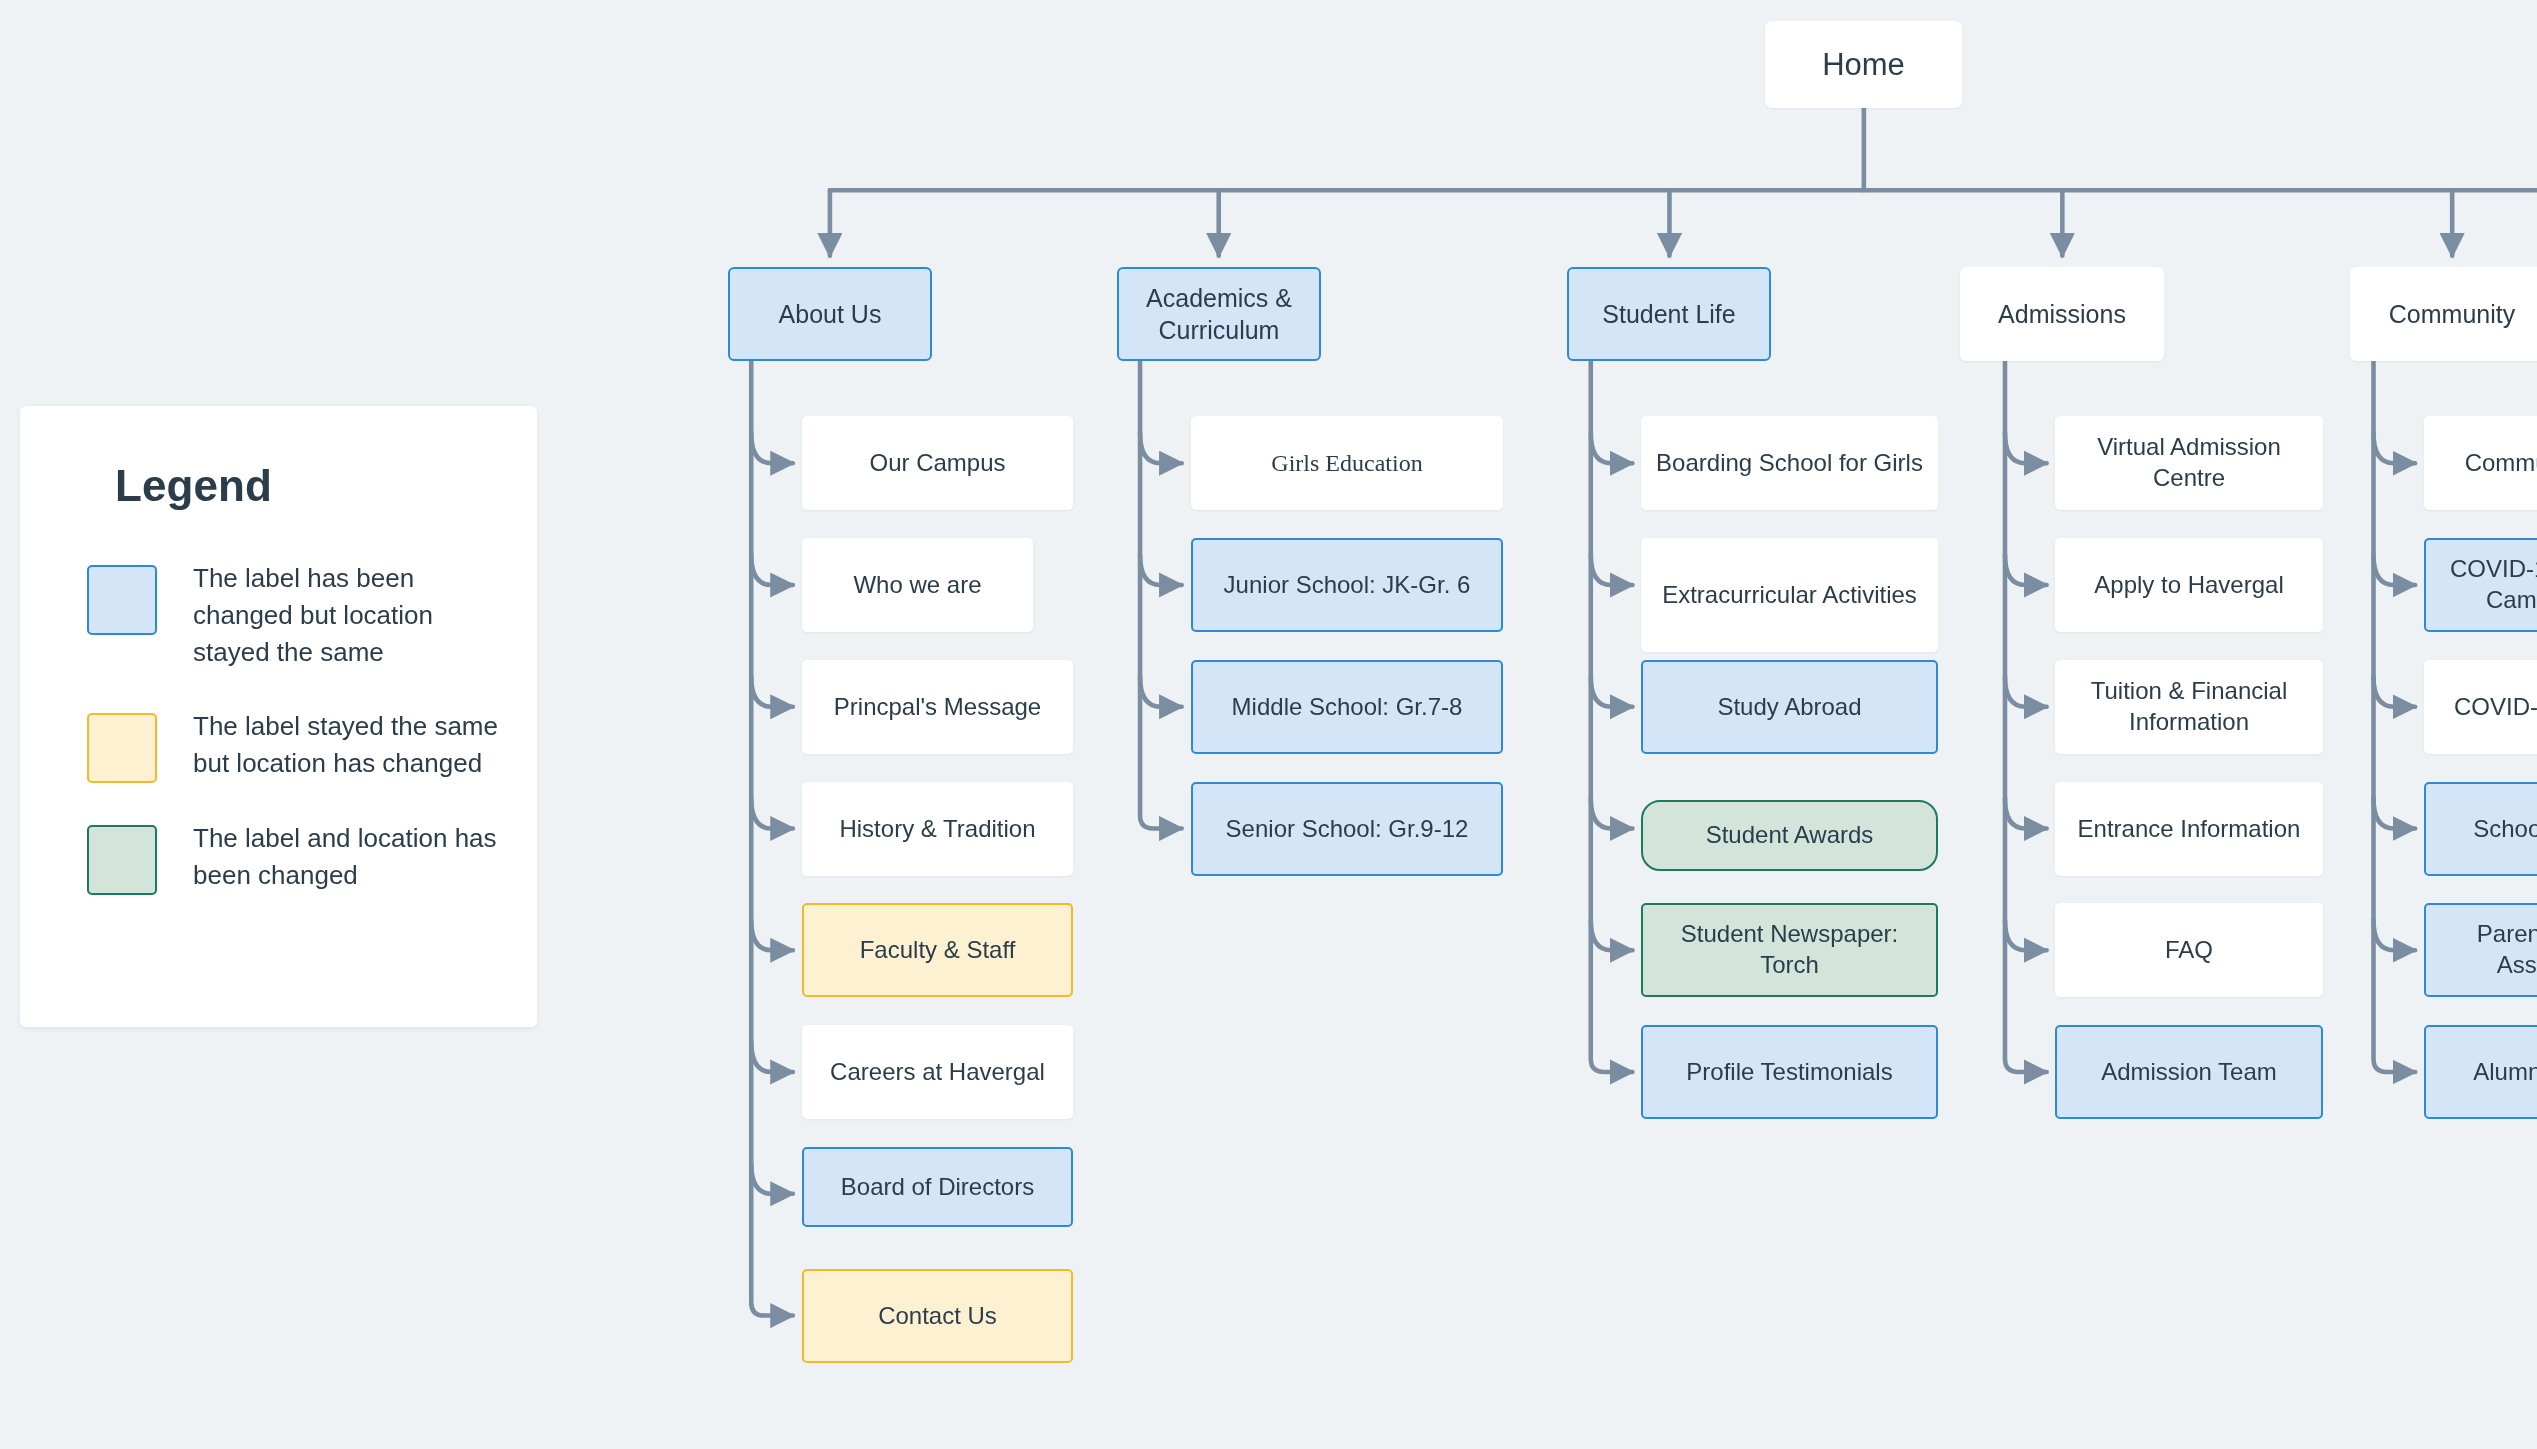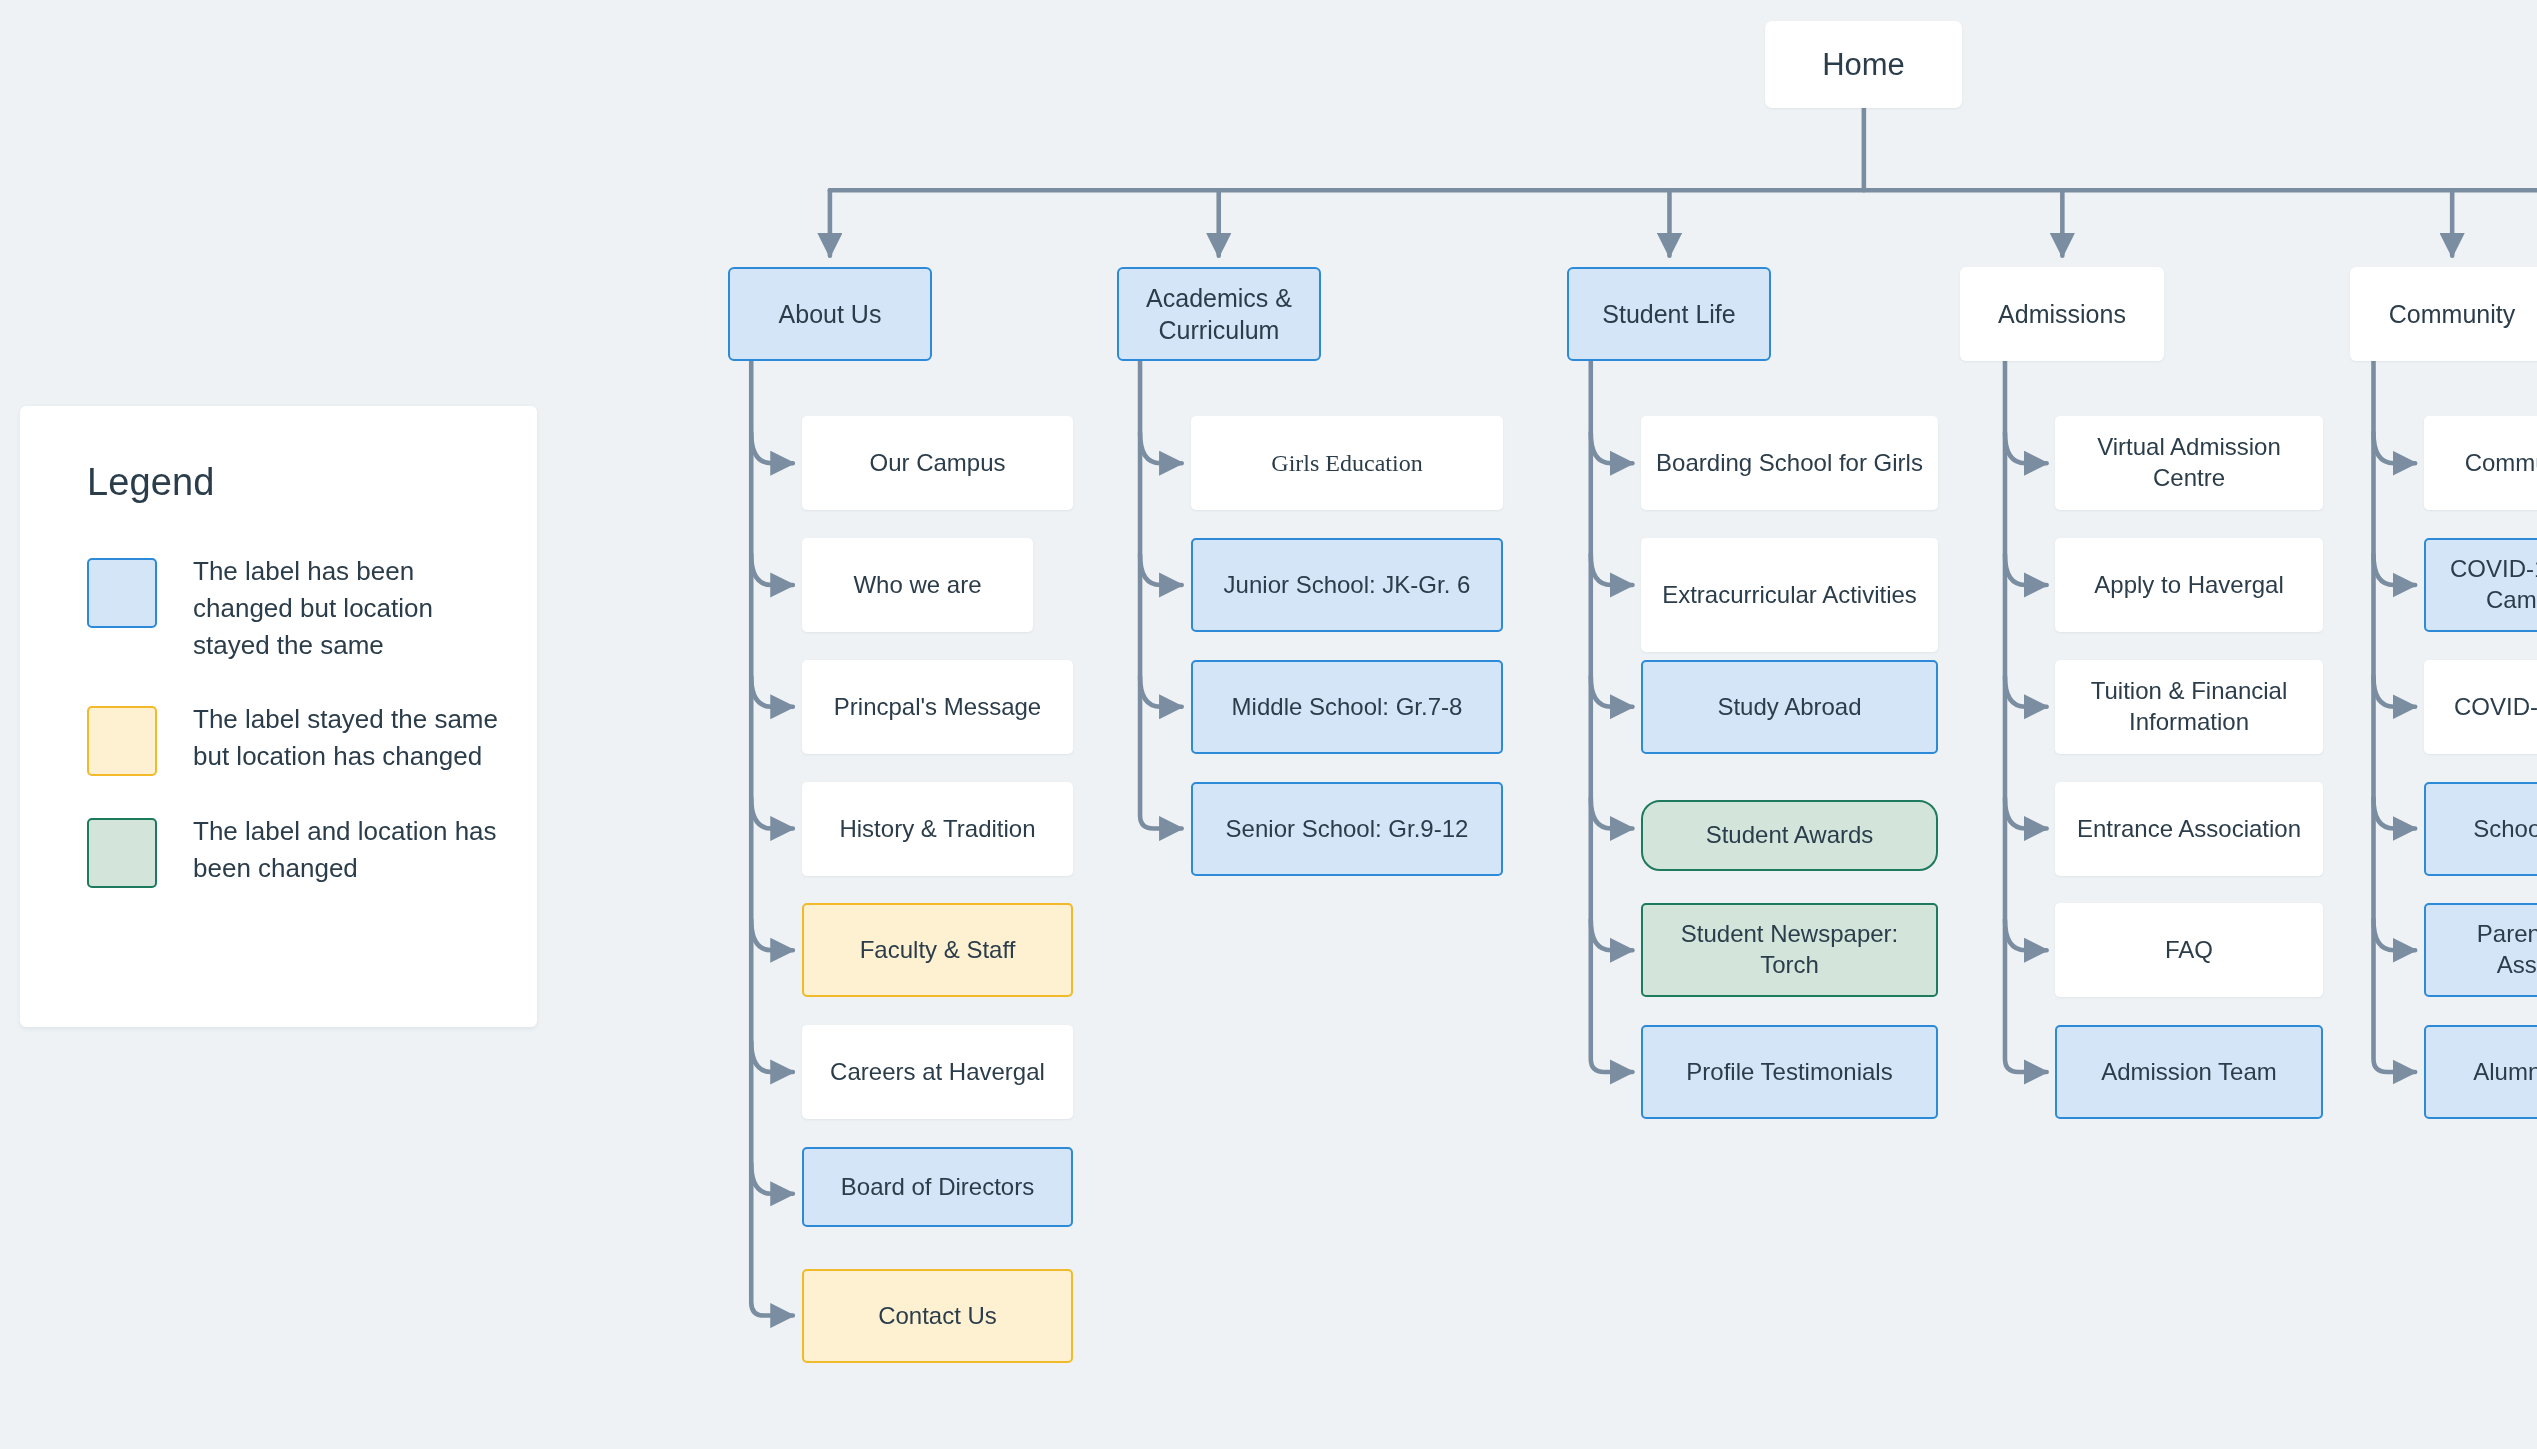--- a/index.html
+++ b/index.html
@@ -41,22 +41,22 @@
   
   #legend {
     position: absolute; left: 20px; top: 406px;
     width: 517px; height: 621px;
     background: #fff; border-radius: 6px;
     box-shadow: 0 1.5px 4.6px rgba(40,60,80,.07);
     z-index: 6;
     padding: 55px 0 0 67px;
   }
   #legend h1 {
-    font-size: 38px; font-weight: 400; color: #2b3d4a;
-    letter-spacing: 0.1px; margin-bottom: 49px;
+    font-size: 44px; font-weight: 700; color: #2b3d4a;
+    letter-spacing: 0.1px; margin-bottom: 49px; margin-left: 28px;
   }
   .leg-row { display: flex; align-items: flex-start; margin-bottom: 37px; }
   .leg-sw {
     width: 70px; height: 70px; flex: 0 0 70px;
     border-radius: 5px; margin-right: 36px; margin-top: 5px;
   }
   .leg-sw.blue   { background: #d4e5f8; border: 2.5px solid #2d8ad8; }
   .leg-sw.yellow { background: #fdf1d2; border: 2.5px solid #f2b929; }
   .leg-sw.green  { background: #d3e4da; border: 2.5px solid #1d7a5c; }
   .leg-txt { font-size: 26px; color: #2b3d4a; line-height: 1.42; width: 310px; }
@@ -156,21 +156,21 @@
       <div class="node lvl3 plain" style="left: 1641px; top: 416px; width: 297px; height: 94px;">Boarding School for Girls</div>
       <div class="node lvl3 plain" style="left: 1641px; top: 538px; width: 297px; height: 114px;">Extracurricular Activities</div>
       <div class="node lvl3 blue" style="left: 1641px; top: 660px; width: 297px; height: 94px;">Study Abroad</div>
       <div class="node lvl3 green" style="left: 1641px; top: 800px; width: 297px; height: 71px; border-radius: 19px;">Student Awards</div>
       <div class="node lvl3 green" style="left: 1641px; top: 903px; width: 297px; height: 94px;">Student Newspaper: Torch</div>
       <div class="node lvl3 blue" style="left: 1641px; top: 1025px; width: 297px; height: 94px;">Profile Testimonials</div>
       <div class="node lvl2 plain" style="left: 1960px; top: 267px; width: 204px; height: 94px;">Admissions</div>
       <div class="node lvl3 plain" style="left: 2055px; top: 416px; width: 268px; height: 94px;">Virtual Admission Centre</div>
       <div class="node lvl3 plain" style="left: 2055px; top: 538px; width: 268px; height: 94px;">Apply to Havergal</div>
       <div class="node lvl3 plain" style="left: 2055px; top: 660px; width: 268px; height: 94px;">Tuition &amp; Financial Information</div>
-      <div class="node lvl3 plain" style="left: 2055px; top: 782px; width: 268px; height: 94px;">Entrance Association</div>
+      <div class="node lvl3 plain" style="left: 2055px; top: 782px; width: 268px; height: 94px;">Entrance Information</div>
       <div class="node lvl3 plain" style="left: 2055px; top: 903px; width: 268px; height: 94px;">FAQ</div>
       <div class="node lvl3 blue" style="left: 2055px; top: 1025px; width: 268px; height: 94px;">Admission Team</div>
       <div class="node lvl2 plain" style="left: 2350px; top: 267px; width: 204px; height: 94px;">Community</div>
       <div class="node lvl3 plain" style="left: 2424px; top: 416px; width: 268px; height: 94px;">Community Login</div>
       <div class="node lvl3 blue" style="left: 2424px; top: 538px; width: 268px; height: 94px;">COVID-19 Return to Campus Plan</div>
       <div class="node lvl3 plain" style="left: 2424px; top: 660px; width: 268px; height: 94px;">COVID-19 Advisory</div>
       <div class="node lvl3 blue" style="left: 2424px; top: 782px; width: 268px; height: 94px;">School Updates</div>
       <div class="node lvl3 blue" style="left: 2424px; top: 903px; width: 268px; height: 94px;">Parent Teacher Association</div>
       <div class="node lvl3 blue" style="left: 2424px; top: 1025px; width: 268px; height: 94px;">Alumnae Profile</div>
     </div>

